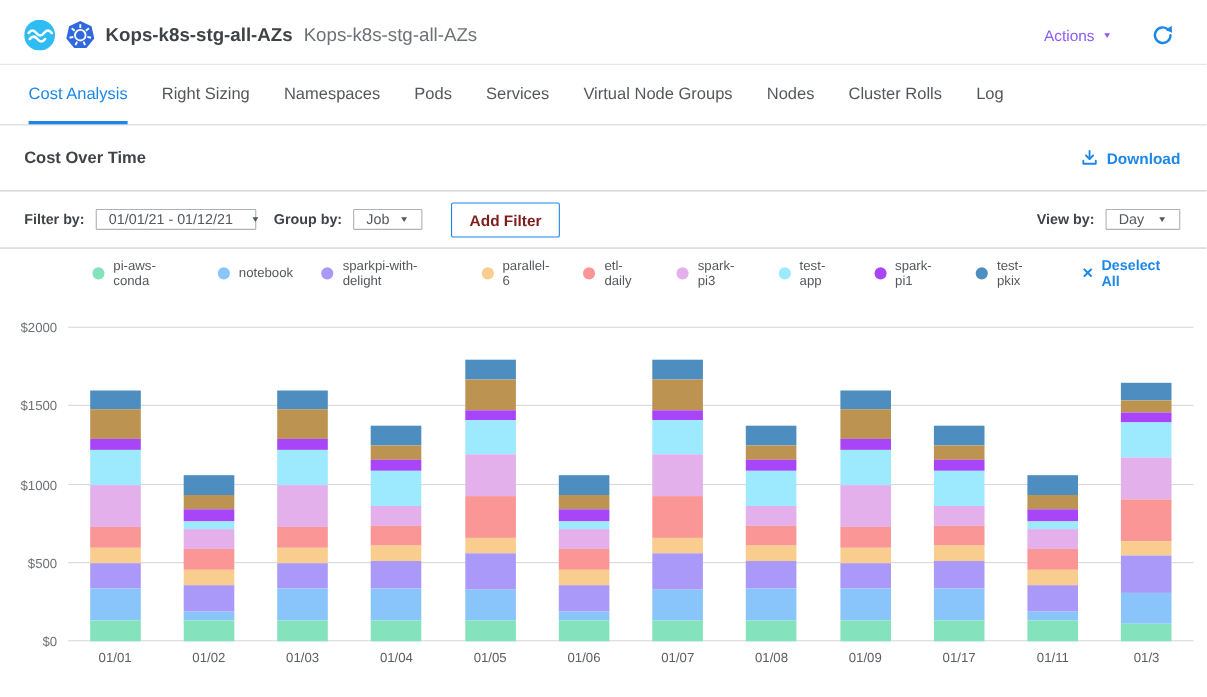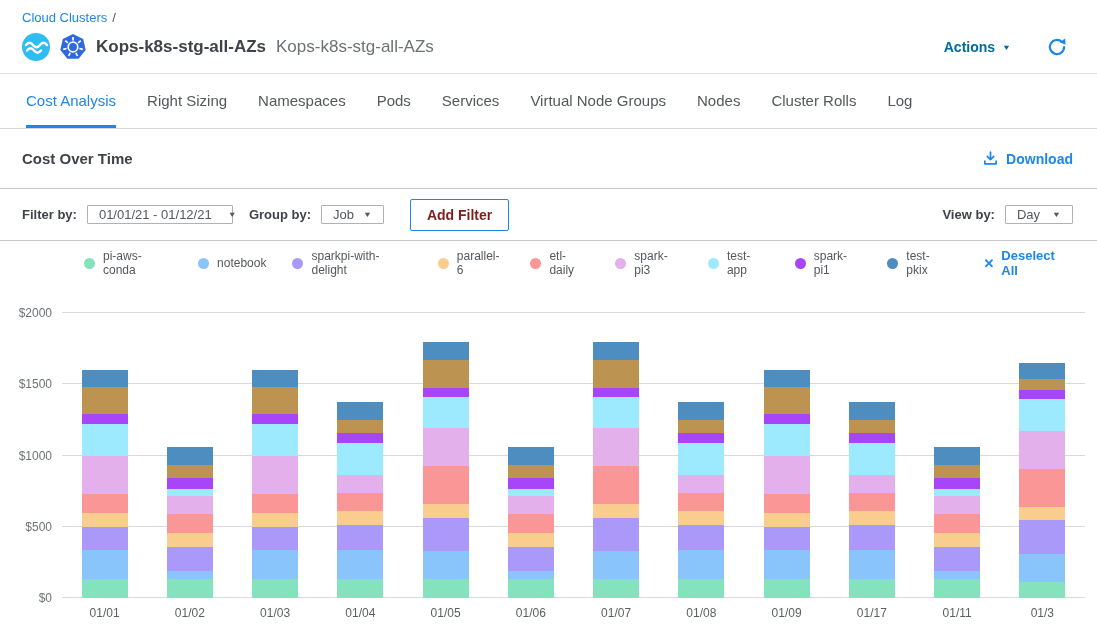--- a/index.html
+++ b/index.html
@@ -8,21 +8,21 @@
 
   
   .header { padding:10px 24px 12px 22px; border-bottom:1px solid #e4e4e4; }
   .breadcrumb { font-size:13px; }
   .breadcrumb a { color:#1d87e8; text-decoration:none; cursor:pointer; }
   .breadcrumb .sep { color:#54585c; margin-left:5px; }
   .title-row { display:flex; align-items:center; margin-top:8px; }
   .logo { width:28px; height:28px; margin-right:9px; flex:0 0 auto; }
   .page-title { font-size:17px; font-weight:bold; color:#3f4347; margin-right:10px; white-space:nowrap; }
   .page-subtitle { font-size:17px; color:#6d7175; white-space:nowrap; }
-  .actions-btn { margin-left:auto; color:#0369a1; font-size:14px; font-weight:bold;
+  .actions-btn { margin-left:auto; color:#8b5cf6; font-size:14px; font-weight:normal;
     display:flex; align-items:center; gap:7px; cursor:pointer; }
   .caret { font-size:9px; line-height:1; transform:scaleY(.85); }
   .refresh-btn { margin-left:36px; margin-right:6px; cursor:pointer; display:flex; align-items:center; }
 
   
   .tabs { display:flex; gap:31px; padding:0 26px; height:55px; border-bottom:1px solid #d7d7d7; }
   .tab { display:flex; align-items:center; font-size:15px; color:#54585c; cursor:pointer;
     border-bottom:3px solid transparent; padding-top:2px; white-space:nowrap; }
   .tab.active { color:#1d87e8; border-bottom-color:#1d87e8; }
 
@@ -70,23 +70,20 @@
   .seg { width:100%; }
   .xlabels { position:absolute; left:62px; right:12px; top:321px; display:flex; }
   .xlabel { flex:1; text-align:center; font-size:12px; color:#5c6064; }
 
   svg { display:block; }
 </style>
 </head>
 <body>
 
 <div class="header">
-  <div class="breadcrumb">
-    <a>Cloud Clusters</a><span class="sep">/</span>
-  </div>
   <div class="title-row">
     <span class="logo">
       <svg width="28" height="28" viewBox="0 0 28 28">
         <circle cx="14" cy="14" r="14" fill="#2fbcf2"></circle>
         <path d="M4 12 q3.5,-4.5 7,0 t7,0 t7,0" stroke="#fff" stroke-width="2.4" fill="none" stroke-linecap="round"></path>
         <path d="M5 17.5 q3.5,-4.5 7,0 t7,0" stroke="#fff" stroke-width="2.4" fill="none" stroke-linecap="round"></path>
       </svg>
     </span>
     <span class="logo">
       <svg width="28" height="28" viewBox="0 0 28 28">

